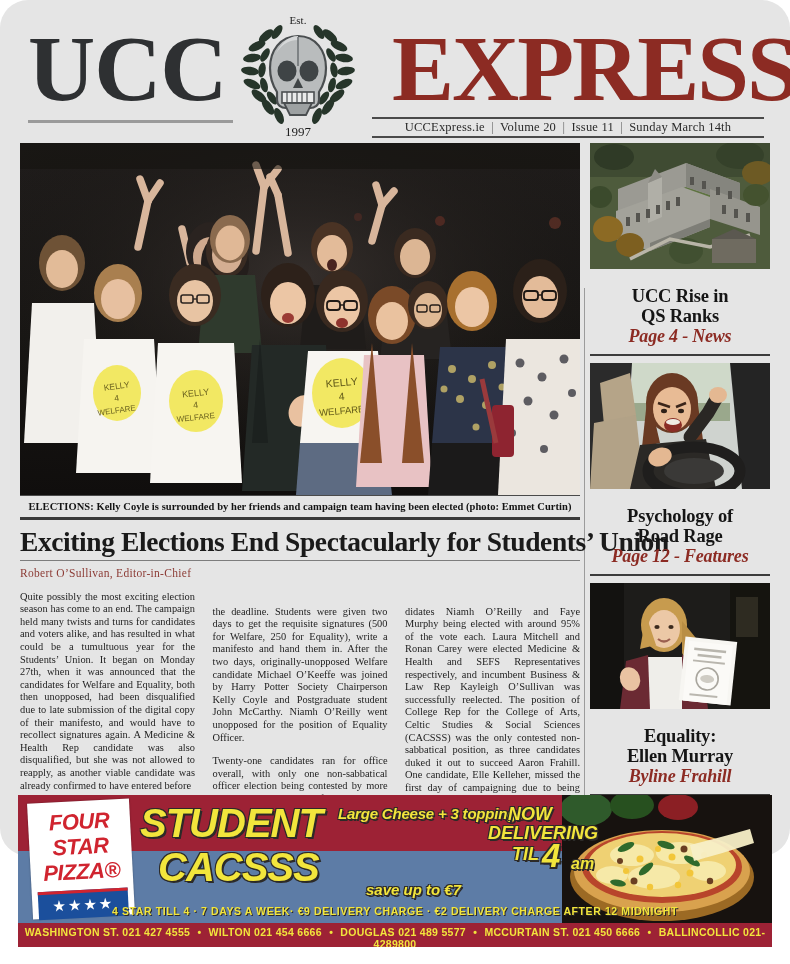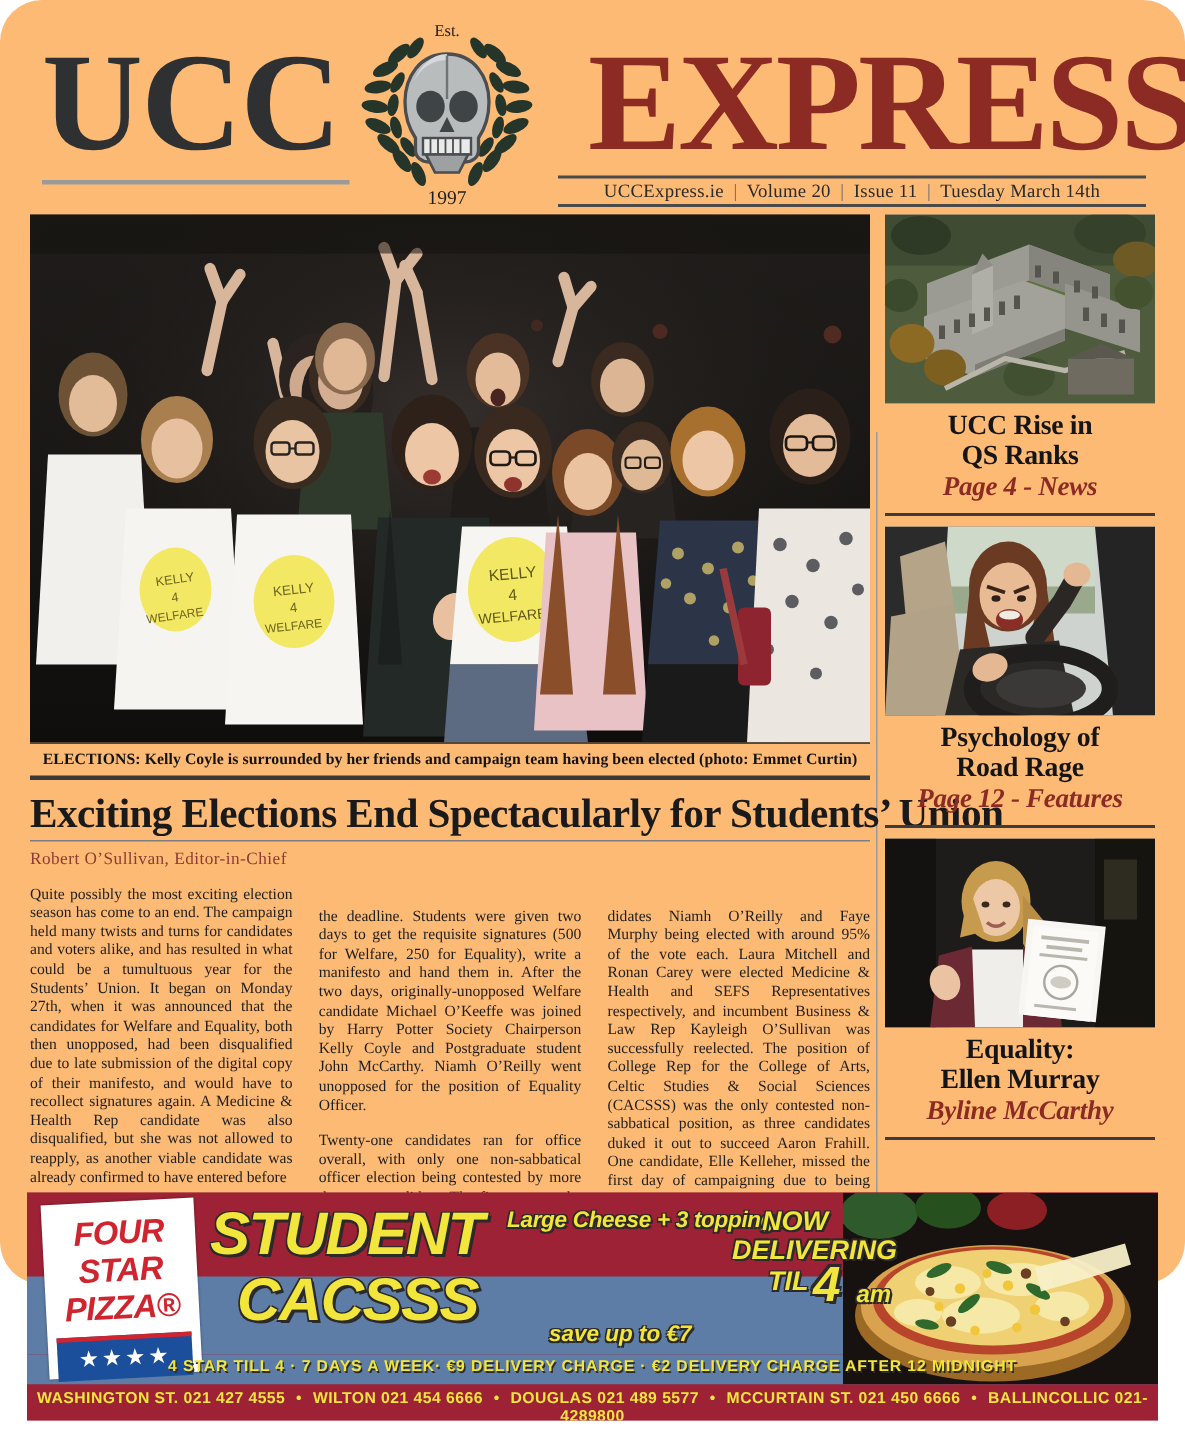--- a/index.html
+++ b/index.html
@@ -2,21 +2,21 @@
 <html><head>
 <meta charset="utf-8">
 <style>
   * { box-sizing: border-box; margin: 0; padding: 0; }
   html, body {
     width: 790px; height: 964px;
     background: #ffffff;
     font-family: "Liberation Serif", serif;
     overflow: hidden;
   }
-  .page { position: relative; width: 790px; height: 856px; background: #fdba74; border-radius: 28px; }
+  .page { position: relative; width: 790px; height: 856px; background: #e5e5e5; border-radius: 28px; }
 
   
   .masthead { position: relative; height: 143px; width: 790px; }
   .mast-ucc {
     position: absolute; left: 28px; top: 22px;
     font-family: "Liberation Serif", serif;
     font-weight: bold; font-size: 93px; letter-spacing: -1px;
     color: #2e3032; line-height: 1;
   }
   .mast-express {
@@ -96,21 +96,21 @@
   }
   .acol.c2 { padding-top: 15px; }
   .acol.c3 { padding-top: 15px; }
 
   
   .promo { width: 180px; margin-bottom: 0; }
   .promo-img { width: 180px; height: 126px; overflow: hidden; background:#888; }
   .promo-img svg { display:block; }
   .promo-title {
     text-align: center; font-weight: bold; font-size: 18.5px;
-    line-height: 20px; color: #151515; padding-top: 5px;
+    line-height: 20px; color: #151515; padding-top: 17px;
     font-family: "Liberation Serif", serif; letter-spacing: -.2px;
   }
   .promo-sub {
     text-align: center; font-style: italic; font-weight: bold;
     font-size: 18px; line-height: 21px; color: #8c2b23;
     font-family: "Liberation Serif", serif; letter-spacing: -.2px;
     padding-bottom: 3px;
   }
   .promo-rule { width: 180px; height: 2px; background: #3c3c3c; margin: 4px 0 7px 0; }
 
@@ -303,21 +303,21 @@
 
     <div class="mast-rule-left"></div>
     <div class="mast-rule-right"></div>
     <div class="mast-meta">
       <span>UCCExpress.ie</span>
       <span class="sep">|</span>
       <span>Volume 20</span>
       <span class="sep">|</span>
       <span>Issue 11</span>
       <span class="sep">|</span>
-      <span>Tuesday March 14th</span>
+      <span>Sunday March 14th</span>
     </div>
     <div class="mast-rule-right2"></div>
   </div>
 
   <div class="content">
     <div class="vrule"></div>
 
     <div class="main-col">
 
       <div class="hero-photo">
@@ -660,21 +660,21 @@
               </g>
             </g>
 
             <ellipse cx="40" cy="96" rx="10" ry="12" fill="#e9c3a2" transform="rotate(-18 40 96)"></ellipse>
           </svg>
         </div>
         <div class="promo-title">
           <span>Equality:</span><br>
           <span>Ellen Murray</span>
         </div>
-        <div class="promo-sub">Byline McCarthy</div>
+        <div class="promo-sub">Byline Frahill</div>
       </div>
       <div class="promo-rule"></div>
     </div>
   </div>
 
   <div class="ad">
     <div class="ad-bg-top"></div>
     <div class="ad-bg-bot"></div>
     <div class="ad-strip"></div>
     <div class="ad-addr"></div>

